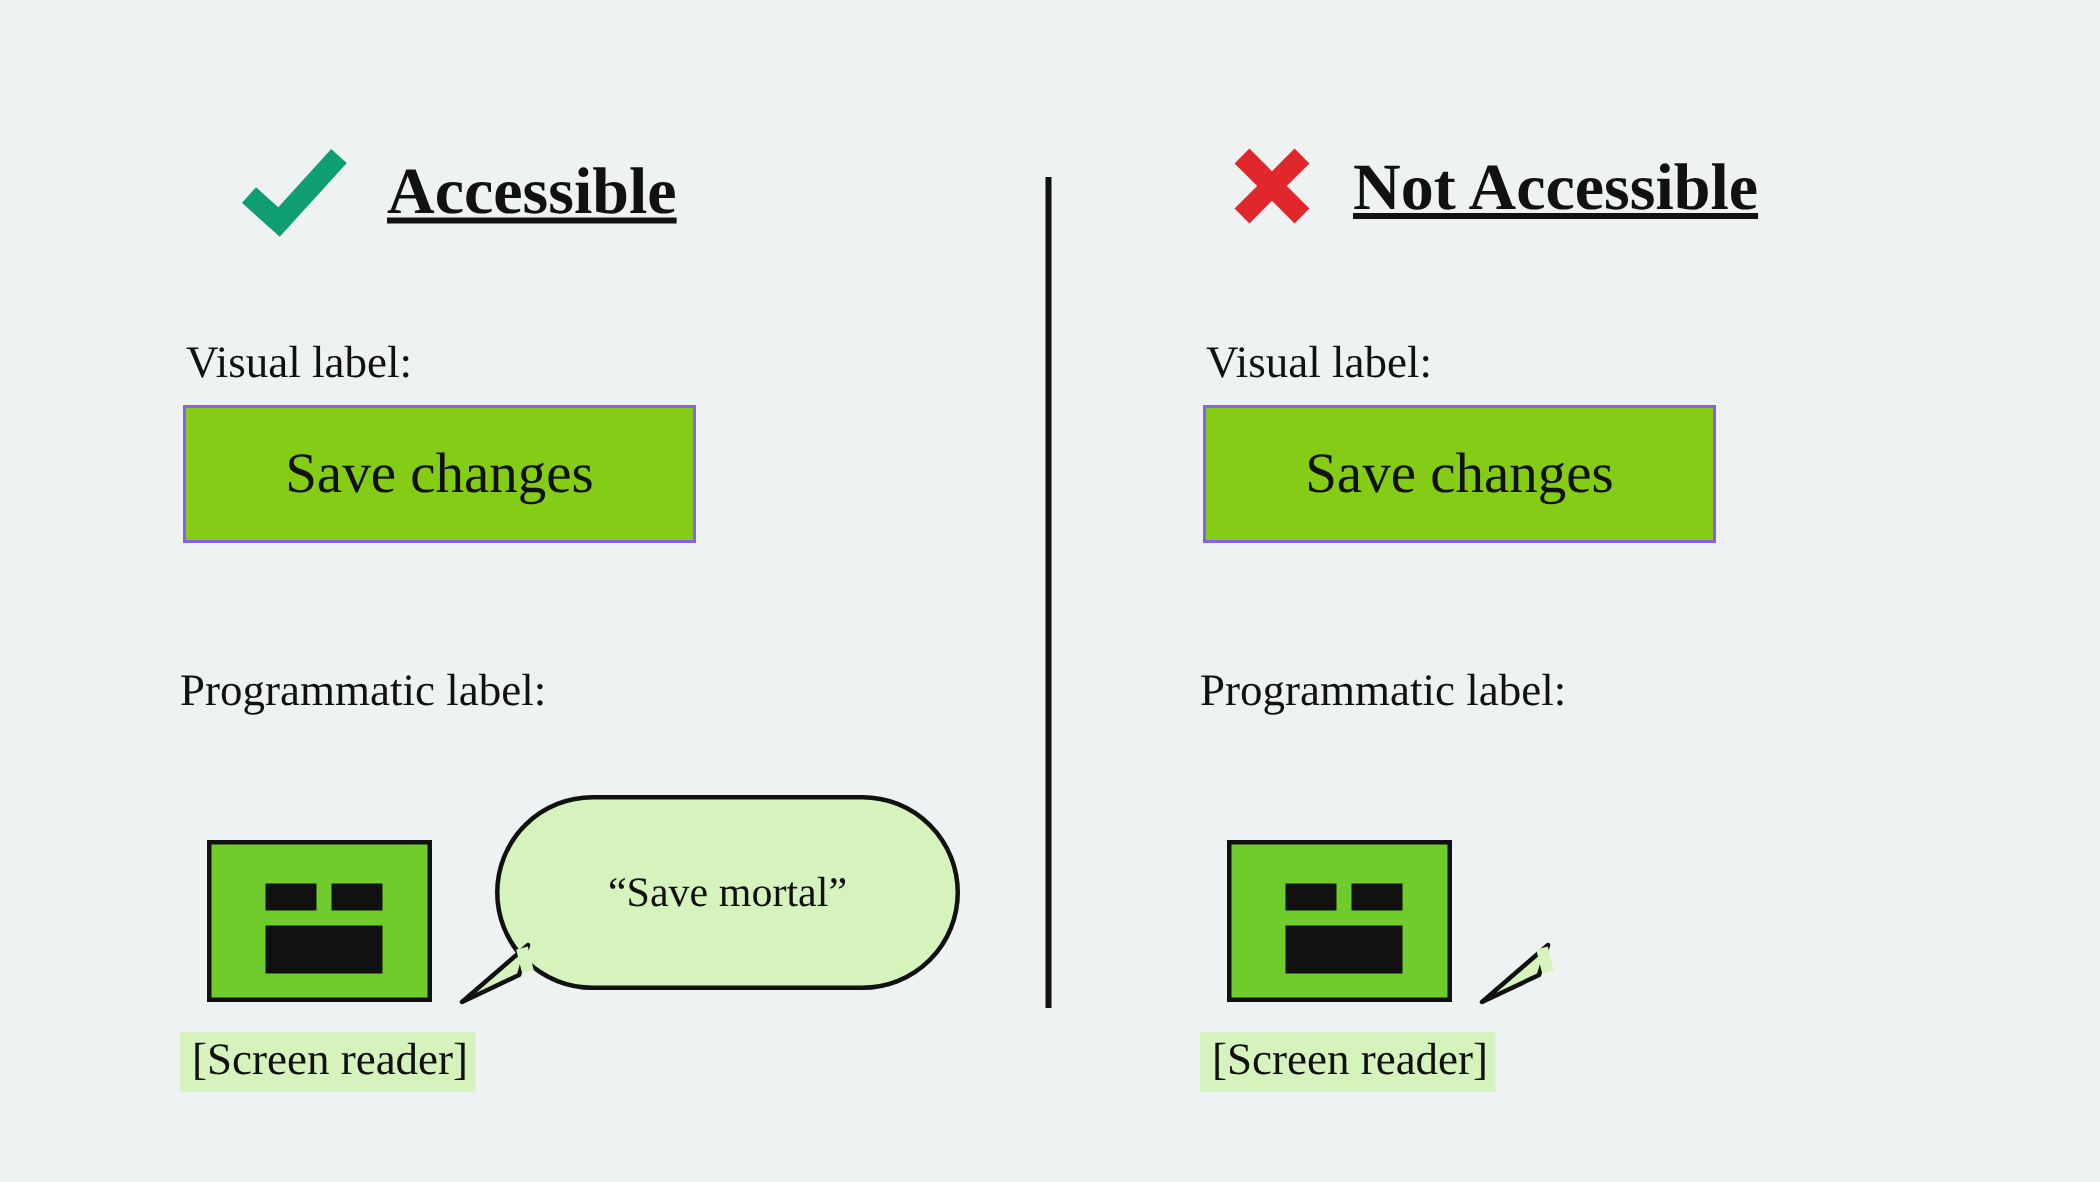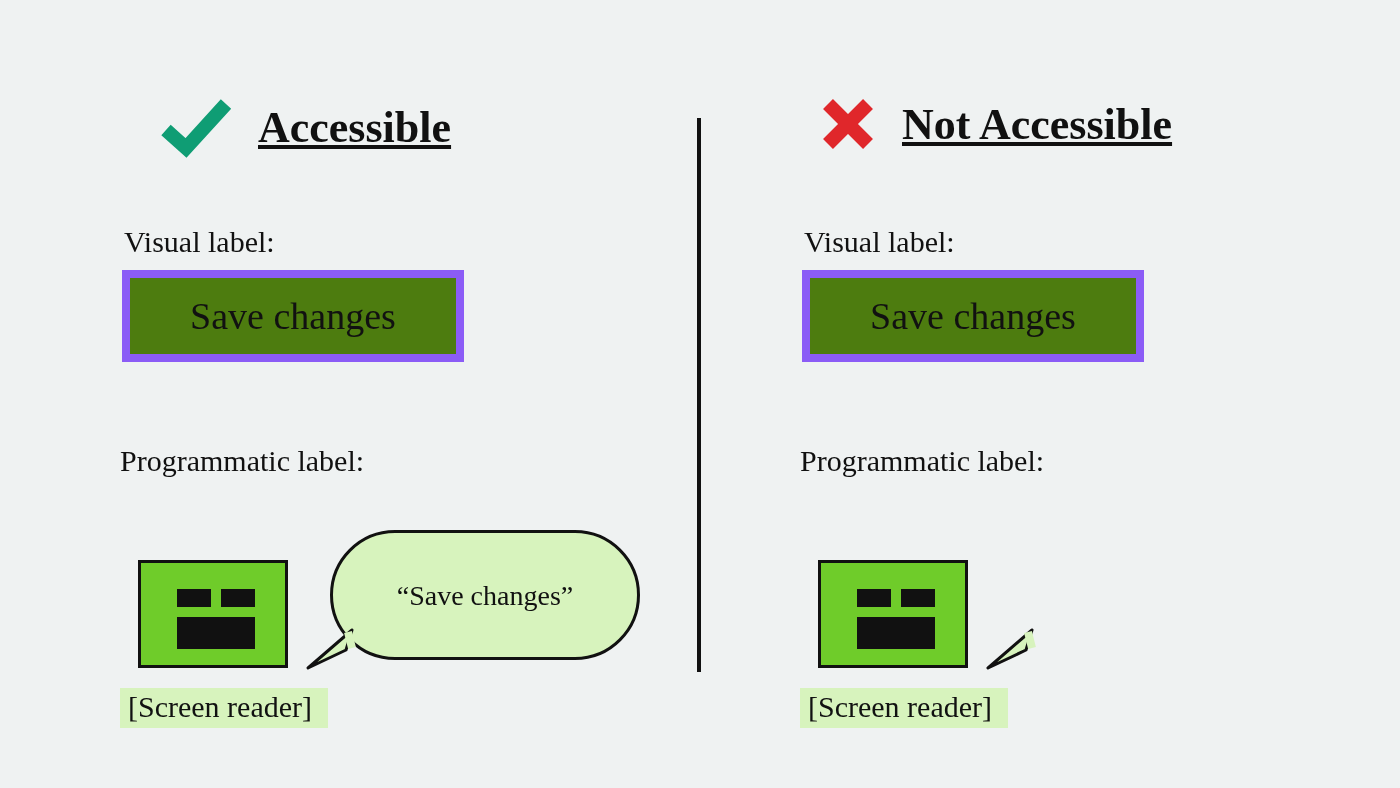--- a/index.html
+++ b/index.html
@@ -57,22 +57,22 @@
   }
   .col .vl-caption { top: 225px; left: 4px; }
   .col .pl-caption { top: 444px; left: 0px; }
 
   .save-btn {
     position: absolute;
     top: 270px;
     left: 2px;
     width: 342px;
     height: 92px;
-    background: #4d7c0f;
-    border: 8px solid #8b5cf6;
+    background: #84cc16;
+    border: 2px solid #8b5cf6;
     display: flex;
     align-items: center;
     justify-content: center;
     font-size: 38px;
   }
 
   .bot {
     position: absolute;
     top: 560px;
     left: 18px;
@@ -97,21 +97,21 @@
     left: 36px;
     width: 78px;
     height: 32px;
   }
 
   .sr-tag {
     position: absolute;
     top: 688px;
     left: 0px;
     background: #d7f3bd;
-    padding: 2px 16px 4px 8px;
+    padding: 2px 5px 4px 8px;
     font-size: 30px;
   }
 
   .bubble {
     position: absolute;
     top: 530px;
     left: 180px;
     width: 340px;
     height: 150px;
   }
@@ -166,21 +166,21 @@
     <div class="label-caption pl-caption">Programmatic label:</div>
 
     <div class="bot">
       <div class="eye l"></div>
         <div class="eye r"></div>
         <div class="mouth"></div>
     </div>
 
     <div class="bubble">
       <div class="body">
-          <span>“Save changes”</span>
+          <span>“Save mortal”</span>
         </div>
       <div class="tail">
         <svg viewBox="0 0 50 40">
             <path d="M46 0 L2 38 L40 20 Z" fill="#d7f3bd" stroke="#111" stroke-width="3" stroke-linejoin="round"></path>
             <path d="M42 2 L46 18" stroke="#d7f3bd" stroke-width="8"></path>
           </svg>
       </div>
     </div>
 
     <div class="sr-tag">[Screen reader]</div>

